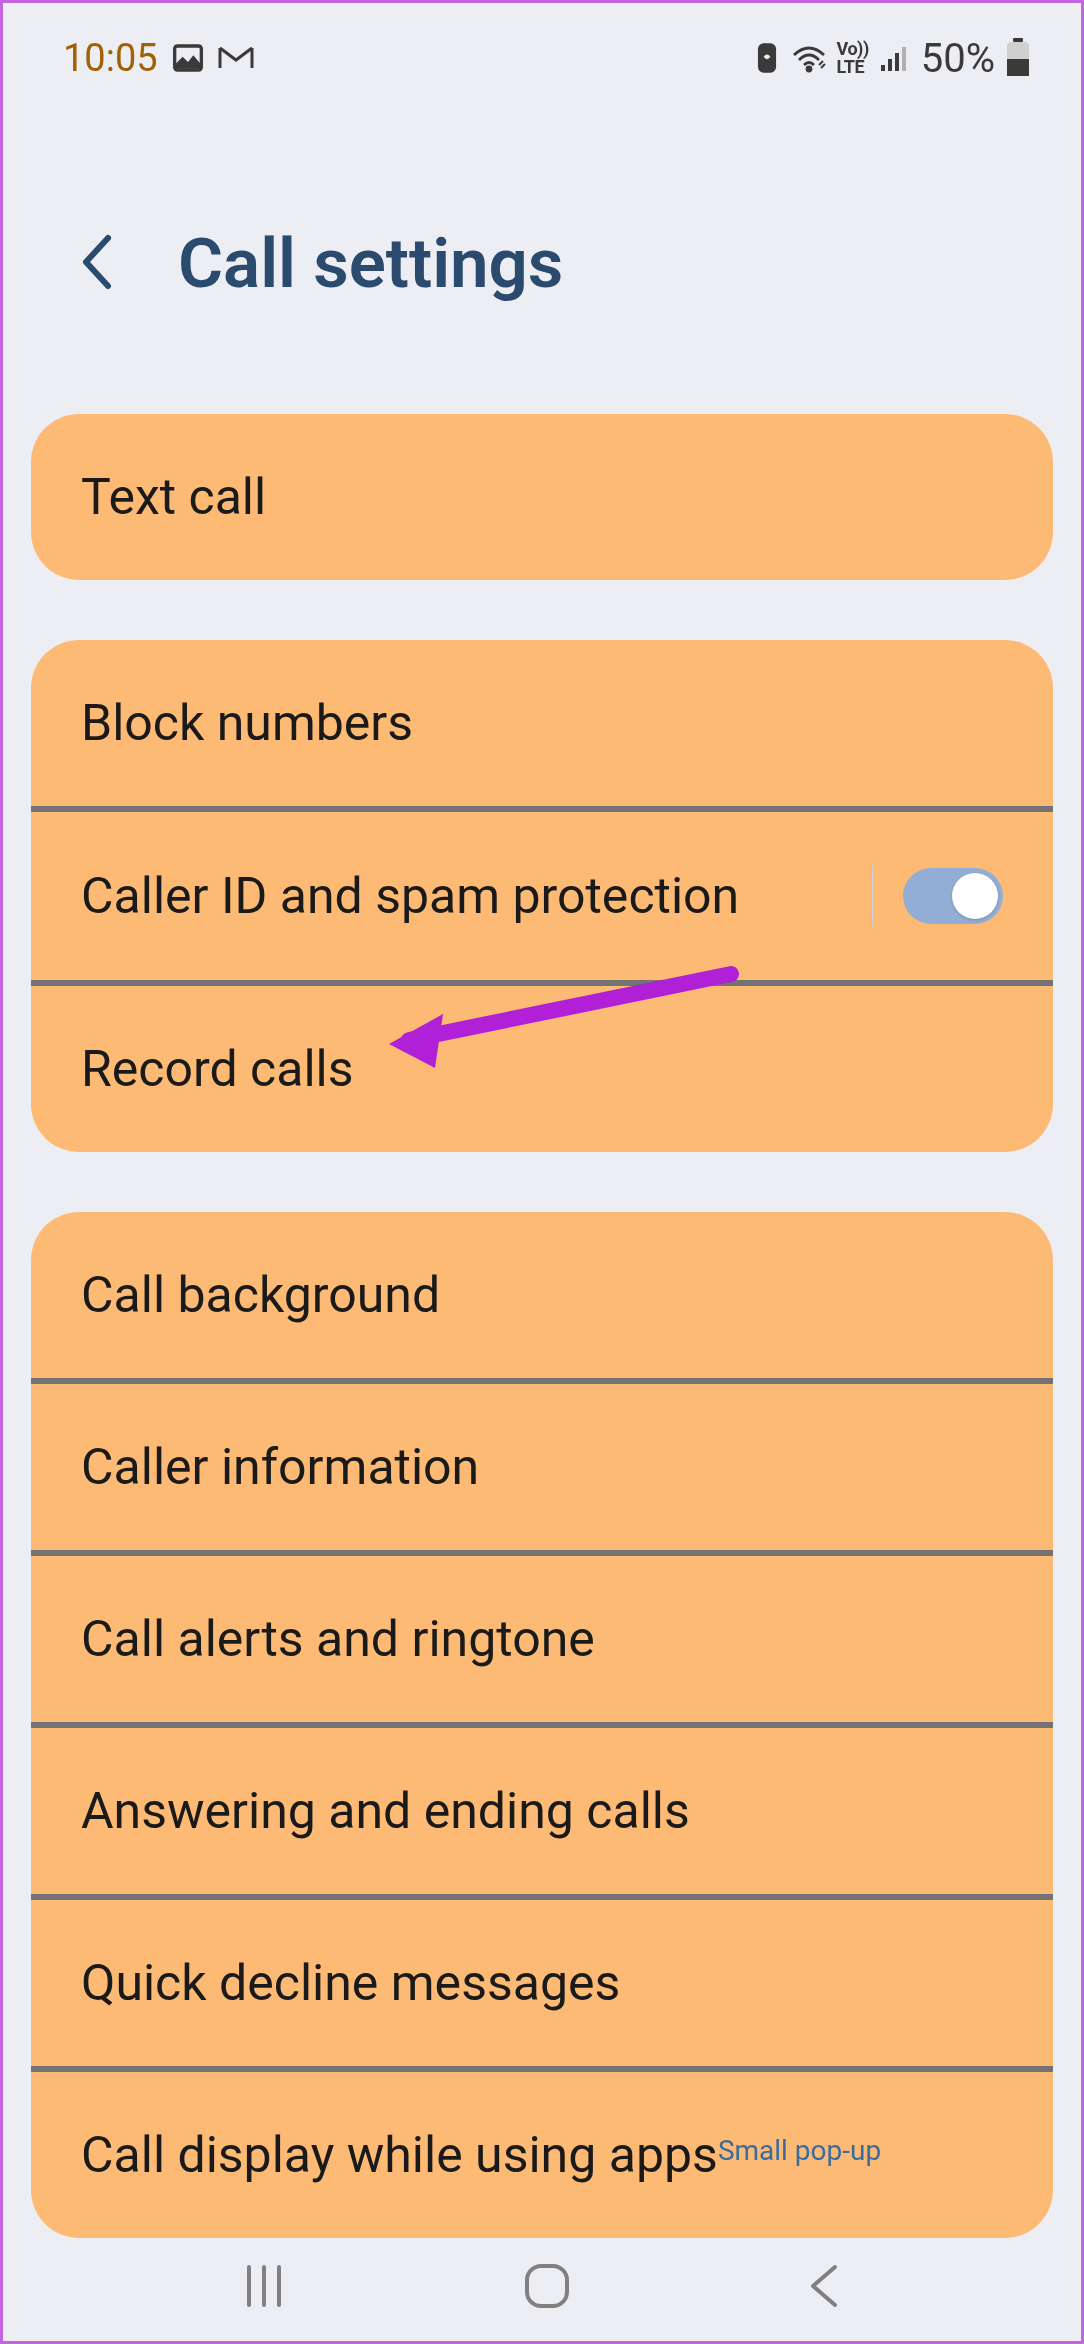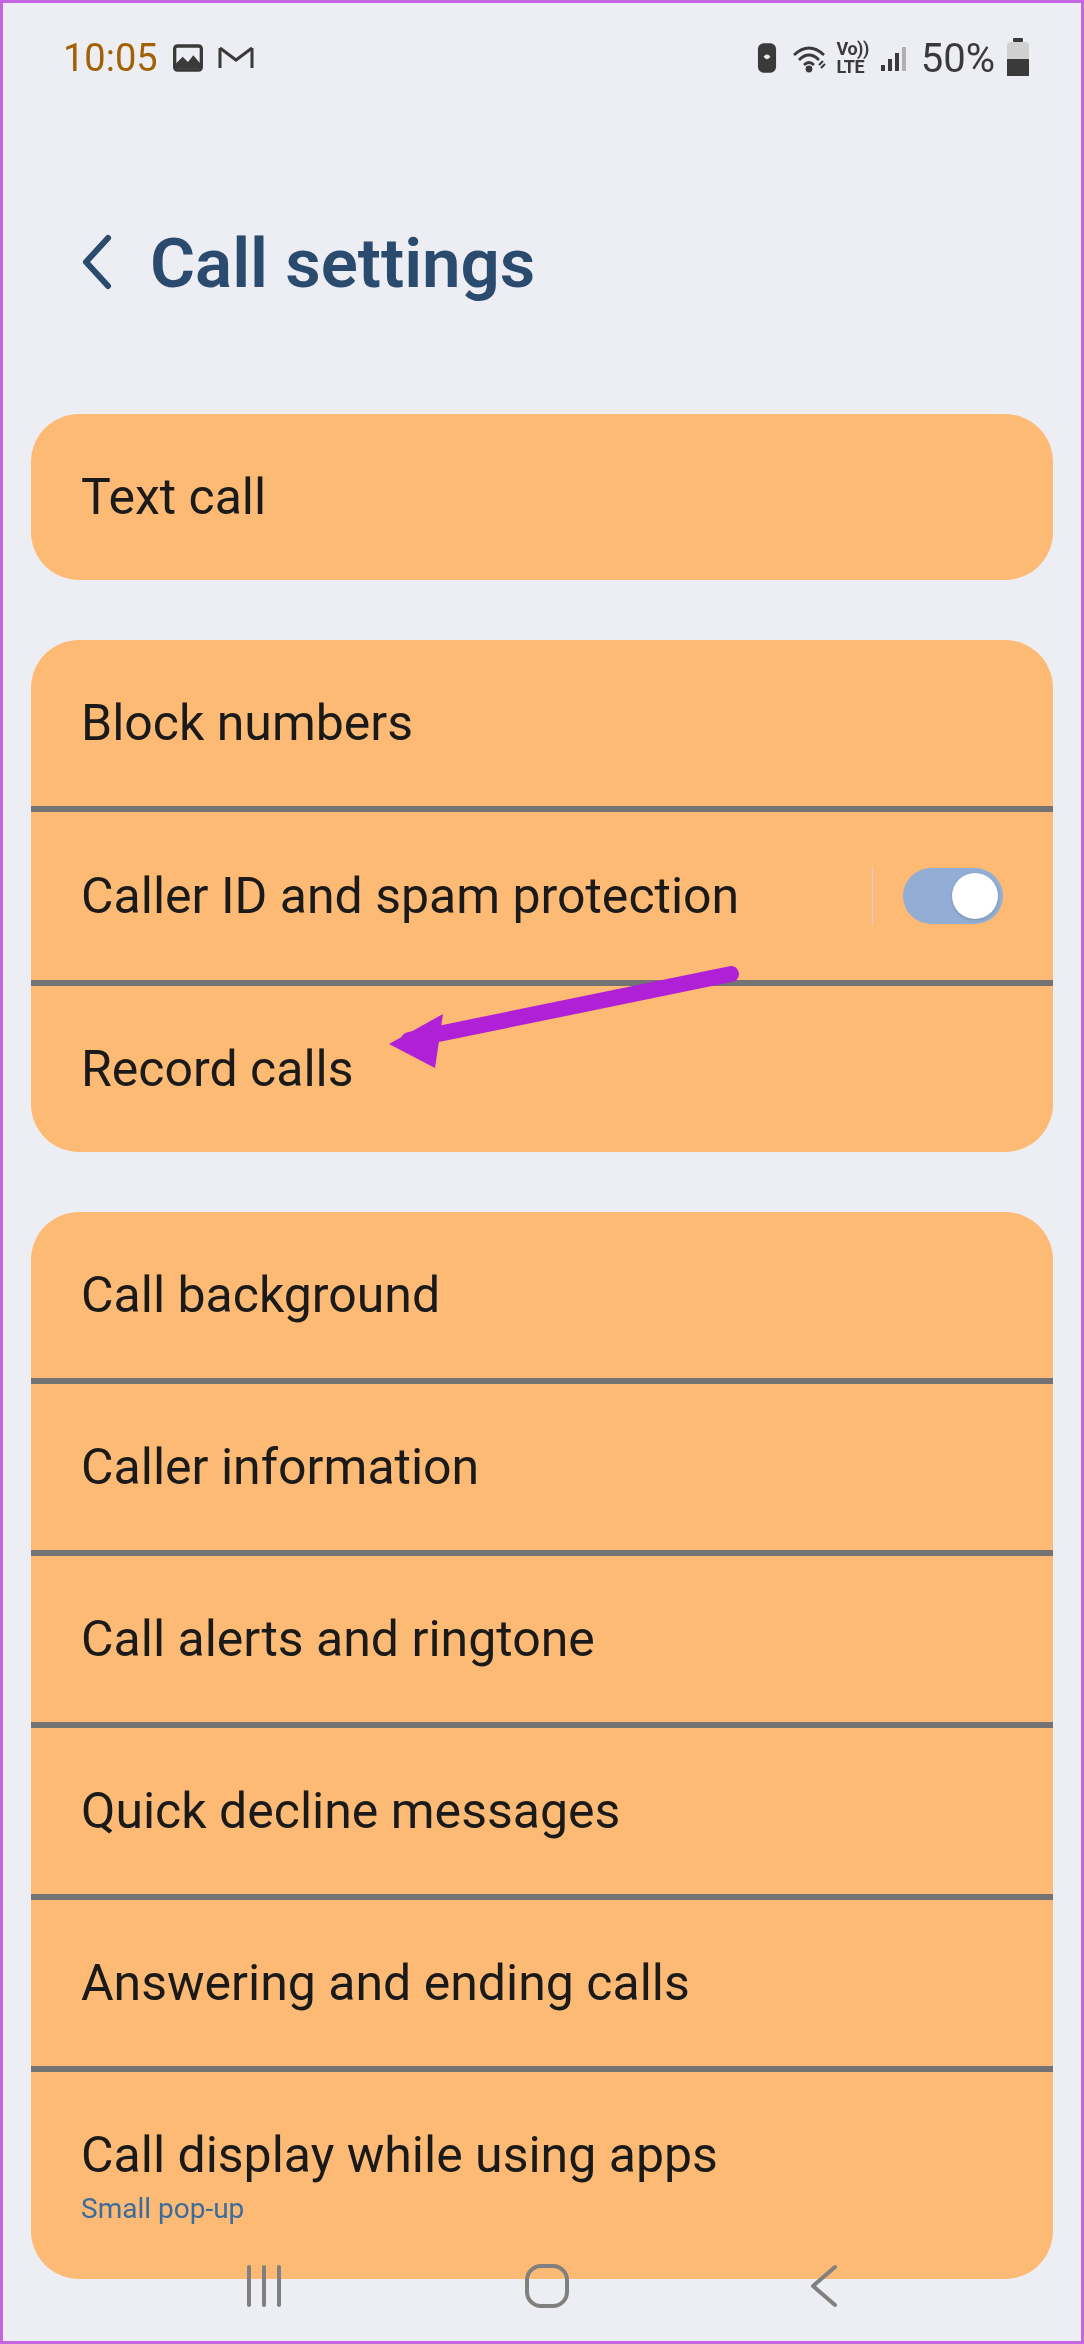--- a/index.html
+++ b/index.html
@@ -45,21 +45,21 @@
     .status-icon {
       display: inline-flex;
       align-items: center;
     }
 
     
     .header {
       display: flex;
       align-items: center;
       padding: 120px 40px 110px 75px;
-      gap: 32px;
+      gap: 60px;
     }
 
     .back-chevron {
       color: #2a4a6e;
     }
 
     .header-title {
       font-size: 69px;
       font-weight: 600;
       color: #2a4a6e;
@@ -92,21 +92,21 @@
     }
 
     .settings-sublabel {
       font-size: 28px;
       color: #3a6c9e;
       margin-top: 8px;
     }
 
     .settings-item-content {
       display: flex;
-      flex-direction: column;
+      flex-direction: row;
     }
 
     
     .toggle-wrapper {
       display: flex;
       align-items: center;
       gap: 30px;
     }
 
     .toggle-divider {
@@ -267,24 +267,24 @@
   <div class="settings-item with-border">
     <span class="settings-label">Call background</span>
   </div>
   <div class="settings-item with-border">
     <span class="settings-label">Caller information</span>
   </div>
   <div class="settings-item with-border">
     <span class="settings-label">Call alerts and ringtone</span>
   </div>
   <div class="settings-item with-border">
+    <span class="settings-label">Answering and ending calls</span>
+  </div>
+  <div class="settings-item with-border">
     <span class="settings-label">Quick decline messages</span>
-  </div>
-  <div class="settings-item with-border">
-    <span class="settings-label">Answering and ending calls</span>
   </div>
   <div class="settings-item">
     <div class="settings-item-content">
       <span class="settings-label">Call display while using apps</span>
       <span class="settings-sublabel">Small pop-up</span>
     </div>
   </div>
 </div>
 
 <div class="nav-bar">

